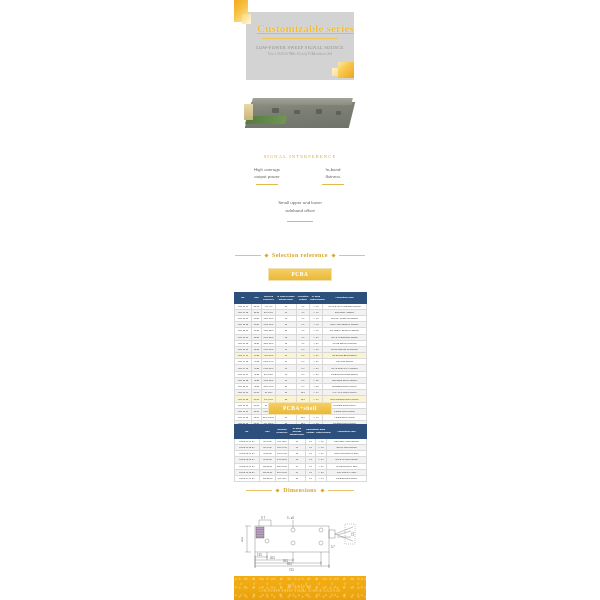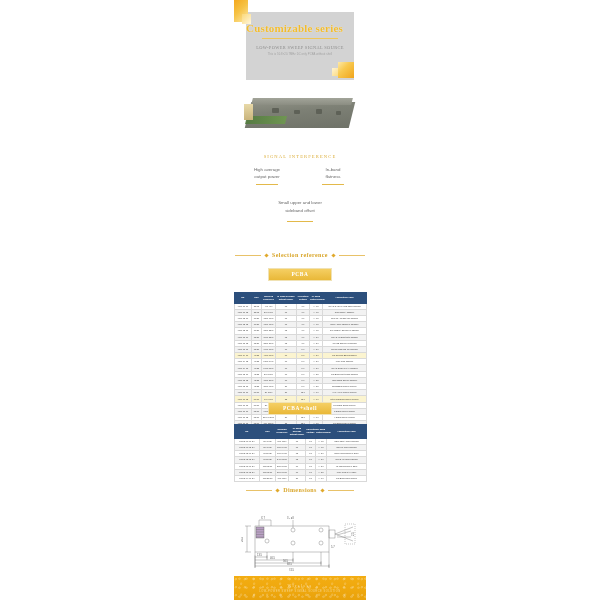--- a/index.html
+++ b/index.html
@@ -28,26 +28,26 @@
   .corner-br{
     left:104px;top:62px;width:16px;height:16px;
     background:linear-gradient(315deg,#f0a41b 0%,#f8c94f 60%,#fde9a8 100%);
   }
   .corner-br2{
     left:98px;top:68px;width:8px;height:8px;
     background:linear-gradient(315deg,#fbd97a,#fff3d2);
   }
   .hero-title{
     position:absolute;left:12px;top:22px;width:108px;
-    text-align:left;
+    text-align:right;
     font-size:11px;font-weight:bold;letter-spacing:.2px;
     color:#f0bb2f;
     font-family:"Liberation Serif",serif;
     text-shadow:0 0 1px rgba(255,255,255,.9);
-    white-space:nowrap;overflow:hidden;
+    white-space:nowrap;overflow:hidden;text-decoration:underline;
   }
   .hero-rule{
     position:absolute;left:28px;top:38px;width:76px;height:1px;
     background:#efc759;
   }
   .hero-sub{
     position:absolute;left:12px;top:45px;width:108px;text-align:center;
     font-size:4.4px;letter-spacing:.35px;color:#8d8d8d;
     font-family:"Liberation Serif",serif;white-space:nowrap;
   }

